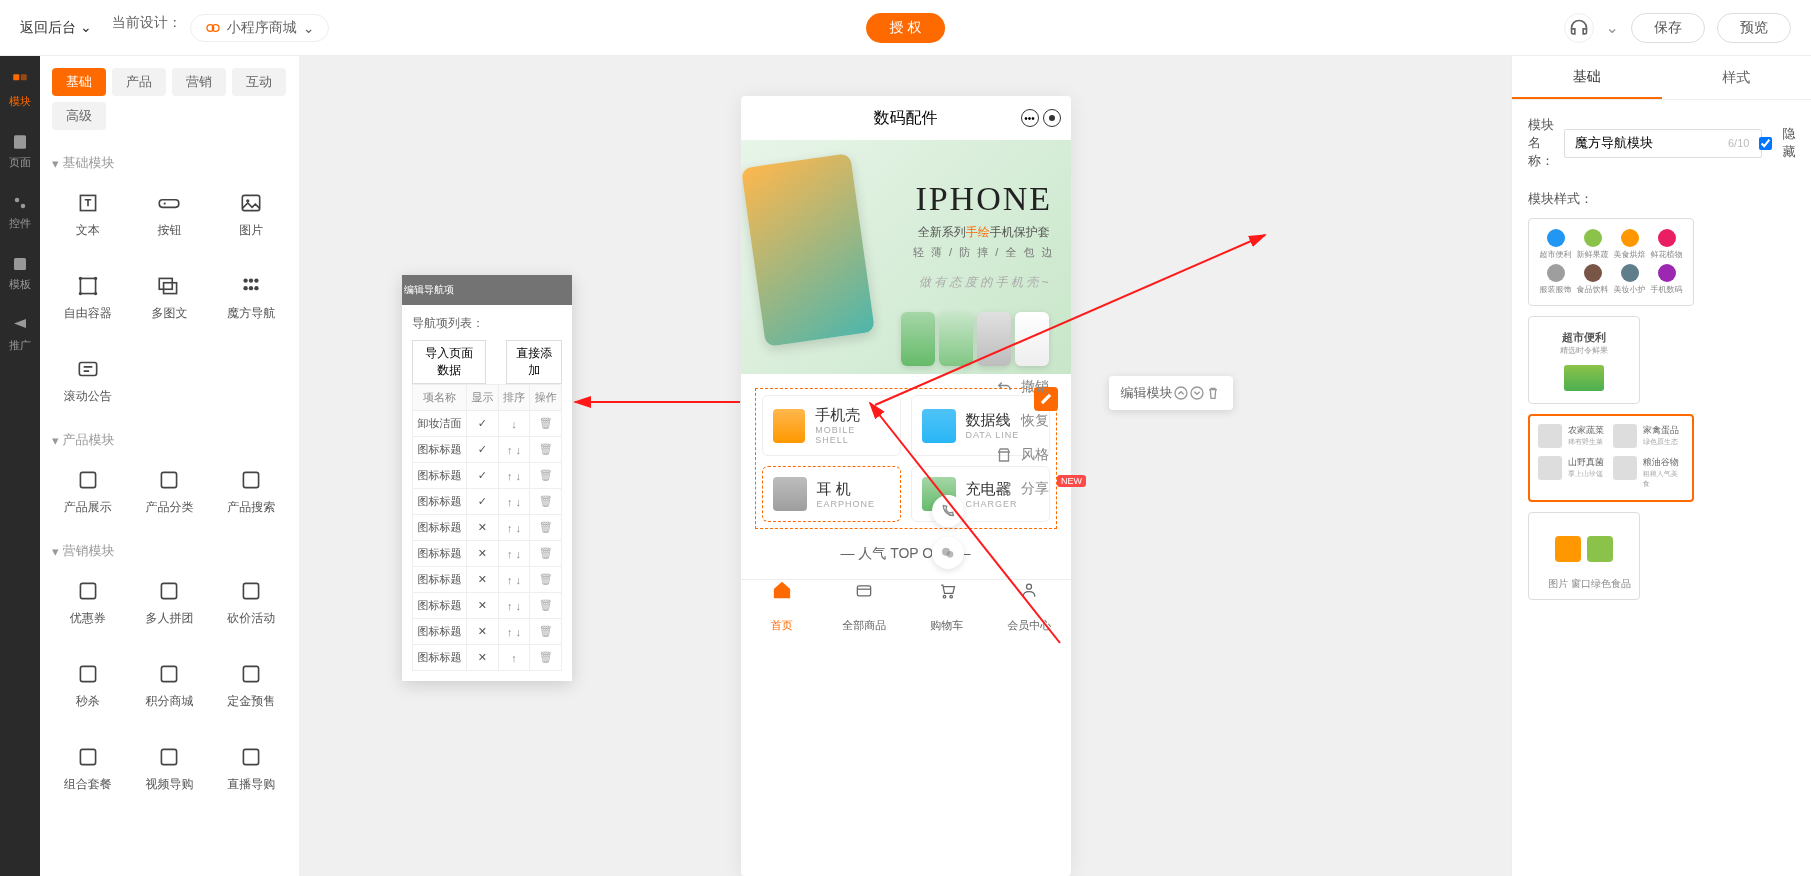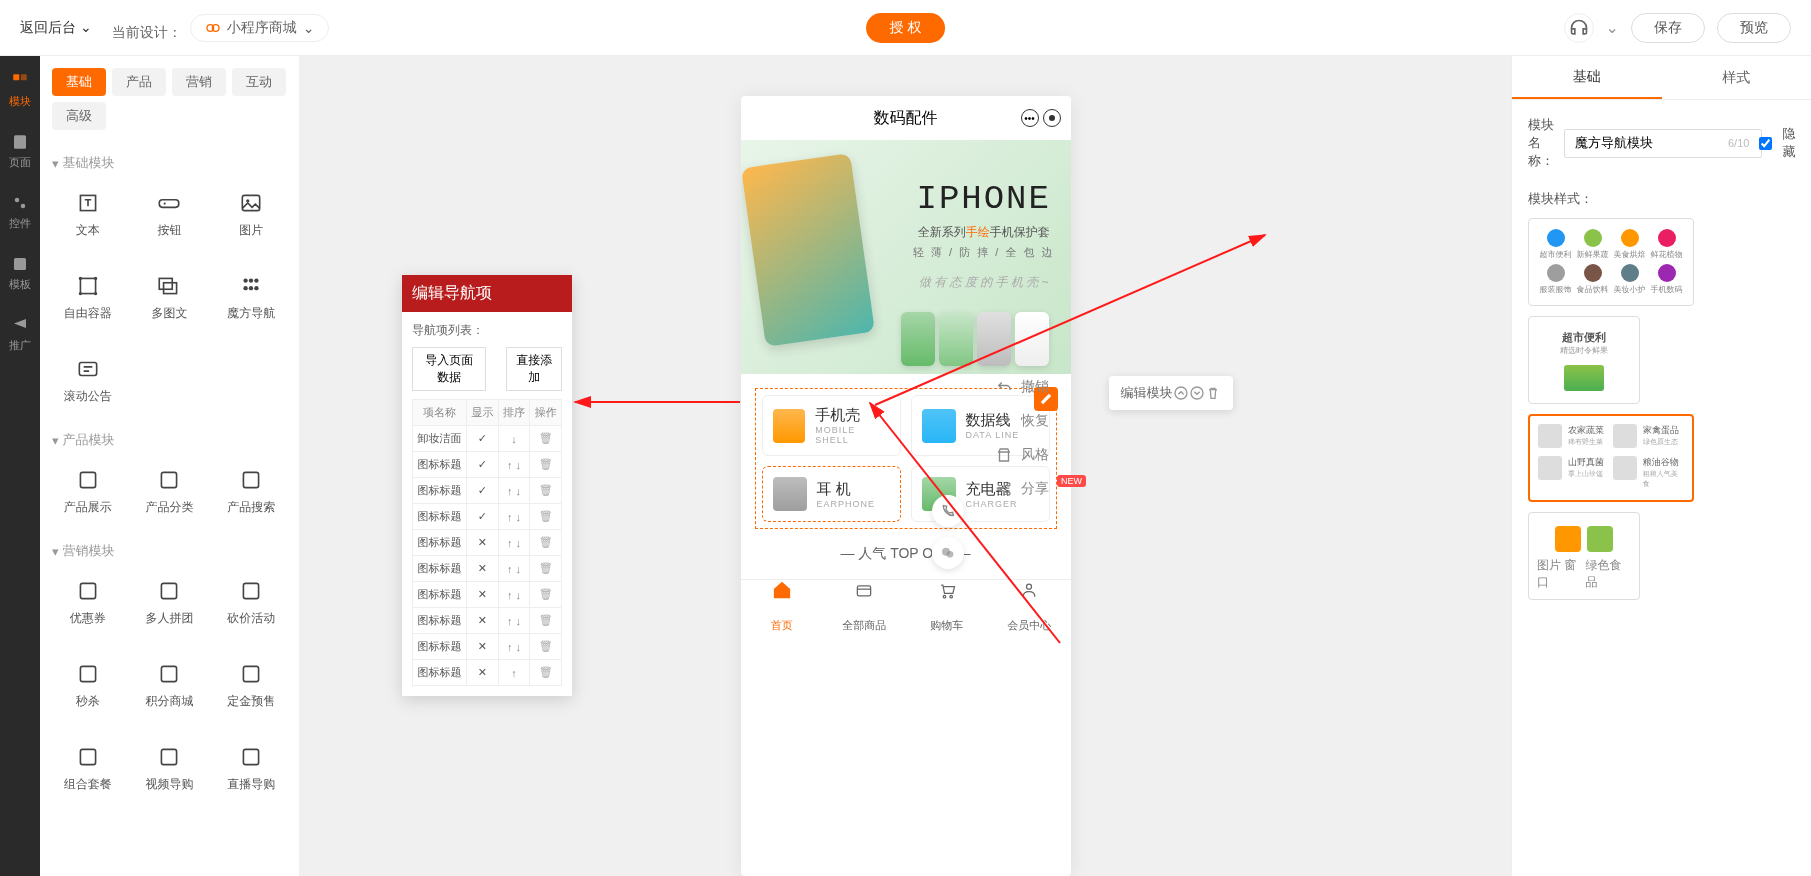--- a/index.html
+++ b/index.html
@@ -1,20 +1,20 @@
 <!DOCTYPE html>
 <html><head>
 <meta charset="utf-8">
 <style>
 *{box-sizing:border-box;margin:0;padding:0;font-family:-apple-system,BlinkMacSystemFont,"PingFang SC","Microsoft YaHei",sans-serif}
 body{background:#f5f5f5;width:1811px;height:876px;overflow:hidden;position:relative}
 .topbar{height:56px;background:#fff;border-bottom:1px solid #eee;display:flex;align-items:center;padding:0 20px;justify-content:space-between}
 .top-left{display:flex;align-items:center;gap:20px}
 .back-link{color:#333;font-size:14px;display:flex;align-items:flex-start;gap:4px;cursor:pointer}
-.current-design{display:flex;align-items:flex-end;gap:8px;font-size:14px;color:#666}
+.current-design{display:flex;align-items:flex-start;gap:8px;font-size:14px;color:#666}
 .design-selector{border:1px solid #eee;border-radius:16px;padding:4px 14px;display:flex;align-items:center;gap:6px;cursor:pointer}
 .mini-icon{width:16px;height:16px;color:#ff6a00}
 .top-center{position:absolute;left:50%;transform:translateX(-50%)}
 .auth-btn{background:#ff6a00;color:#fff;border:none;border-radius:16px;padding:6px 24px;font-size:14px;cursor:pointer}
 .top-right{display:flex;align-items:center;gap:12px}
 .headset{width:20px;height:20px;color:#666;cursor:pointer;padding:4px;border:1px solid #eee;border-radius:50%;box-sizing:content-box}
 .rbtn{border:1px solid #ddd;background:#fff;border-radius:16px;padding:5px 22px;font-size:14px;cursor:pointer;color:#555}
 .main{display:flex;height:820px}
 .rail{width:40px;background:#2a2a2a;display:flex;flex-direction:column;align-items:center;padding-top:16px;gap:24px}
 .rail-item{display:flex;flex-direction:column;align-items:center;gap:4px;cursor:pointer;color:#999;font-size:11px}
@@ -29,21 +29,21 @@
 .mod-cell{display:flex;flex-direction:column;align-items:center;gap:6px;padding:12px 0;cursor:pointer;font-size:12px;color:#555}
 .mod-ic{width:26px;height:26px;color:#444}
 .canvas-wrap{flex:1;position:relative;background:#f0f0f0;display:flex;justify-content:center;padding-top:40px}
 .phone{width:330px;background:#fff;box-shadow:0 2px 20px rgba(0,0,0,.08);border-radius:4px;position:relative}
 .phone-top{height:44px;display:flex;align-items:center;justify-content:center;position:relative;font-size:16px;font-weight:500}
 .phone-top-icons{position:absolute;right:10px;display:flex;gap:4px}
 .pti{width:18px;height:18px;border:1.5px solid #333;border-radius:50%}
 .hero{height:234px;background:linear-gradient(135deg,#e8f5e9,#c8e6c9);position:relative;overflow:hidden}
 .hero-card{position:absolute;left:12px;top:20px;width:110px;height:180px;background:#fff;border-radius:10px;transform:rotate(-8deg);box-shadow:0 4px 12px rgba(0,0,0,.15);background:linear-gradient(150deg,#ffb74d,#4db6ac)}
 .hero-txt{position:absolute;right:16px;top:40px;text-align:center}
-.hero-title{font-family:Liberation Mono, monospace;font-size:34px;letter-spacing:2px;color:#222}
+.hero-title{font-family:Liberation Serif, serif;font-size:34px;letter-spacing:2px;color:#222}
 .hero-sub{font-size:12px;color:#555;margin-top:6px}
 .hero-sub .or{color:#ff6a00}
 .hero-tags{font-size:11px;color:#777;margin-top:4px;letter-spacing:2px}
 .hero-script{font-size:12px;color:#aaa;font-style:italic;margin-top:14px}
 .hero-cases{position:absolute;bottom:8px;right:22px;display:flex;gap:4px}
 .case{width:34px;height:54px;background:#fff;border-radius:6px;box-shadow:0 2px 6px rgba(0,0,0,.12)}
 .edit-bar{position:absolute;right:-162px;top:280px;background:#fff;border-radius:4px;box-shadow:0 2px 8px rgba(0,0,0,.12);display:flex;align-items:center;padding:8px 12px;gap:0;font-size:13px;color:#666}
 .edit-bar .sic{width:16px;height:16px;color:#999;cursor:pointer}
 .nav-grid{margin:14px;border:1px dashed #ff6a00;padding:6px;display:grid;grid-template-columns:1fr 1fr;gap:10px;position:relative}
 .nav-tag{position:absolute;right:-2px;top:-2px;background:#ff6a00;width:24px;height:24px;border-radius:4px;display:flex;align-items:center;justify-content:center}
@@ -58,24 +58,24 @@
 .tab{flex:1;display:flex;flex-direction:column;align-items:center;justify-content:space-between;gap:2px;font-size:11px;color:#666}
 .tab.active{color:#ff6a00}
 .tab-ic{width:20px;height:20px}
 .float-tools{position:absolute;left:995px;top:378px;display:flex;flex-direction:column;gap:16px}
 .ft{display:flex;align-items:center;gap:8px;font-size:14px;color:#888;cursor:pointer}
 .ft-ic{width:18px;height:18px}
 .new-badge{background:#ff4a4a;color:#fff;font-size:9px;padding:1px 4px;border-radius:3px;position:relative;top:-8px}
 .float-circles{position:absolute;left:932px;top:495px;display:flex;flex-direction:column;gap:10px}
 .fc{width:32px;height:32px;border-radius:50%;background:#fff;box-shadow:0 2px 6px rgba(0,0,0,.12);display:flex;align-items:center;justify-content:center;color:#888}
 .edit-popup{position:absolute;left:402px;top:275px;width:170px;background:#fff;box-shadow:0 4px 16px rgba(0,0,0,.15);font-size:12px}
-.ep-head{background:#b91c1c;color:#fff;padding:8px 10px;font-size:16px}
+.ep-head{background:#737373;color:#fff;padding:8px 2px;font-size:10px}
 .ep-body{padding:10px}
 .ep-label{color:#666;margin-bottom:8px}
-.ep-btnrow{display:flex;gap:20px;margin-bottom:8px}
+.ep-btnrow{display:flex;gap:20px;}
 .ep-btn{border:1px solid #ddd;background:#fff;padding:4px 8px;font-size:12px;cursor:pointer}
 .ep-tbl{width:100%;border-collapse:collapse}
 .ep-tbl th,.ep-tbl td{border:1px solid #eee;padding:5px 4px;text-align:center;font-size:11px;color:#555}
 .ep-tbl th{background:#fafafa;color:#888;font-weight:normal}
 .chk{color:#4caf50}
 .xm{color:#f44336}
 .arr{color:#888;cursor:pointer}
 .del{color:#aaa;cursor:pointer}
 .right-panel{width:300px;background:#fff;border-left:1px solid #eee;display:flex;flex-direction:column}
 .rtabs{display:flex;height:44px;border-bottom:1px solid #eee}
@@ -520,21 +520,21 @@
                   <div style="font-size:7px;color:#aaa">粗粮人气美食</div>
                 </div>
               </div>
             </div>
           </div>
         <div class="stylecard" style="width:112px">
           <div class="sc-blocks">
             <div class="sc-block" style="background:#ff9800"></div>
             <div class="sc-block" style="background:#8bc34a"></div>
           </div>
-          <div style="display:flex;justify-content:flex-start;font-size:12px;color:#888">
+          <div style="display:flex;justify-content:flex-end;font-size:10px;color:#888">
             <span>图片 窗口</span>
             <span>绿色食品</span>
           </div>
         </div>
       </div>
     </div>
   </div>
 </div>
 
 <div class="float-tools" id="ftools">

